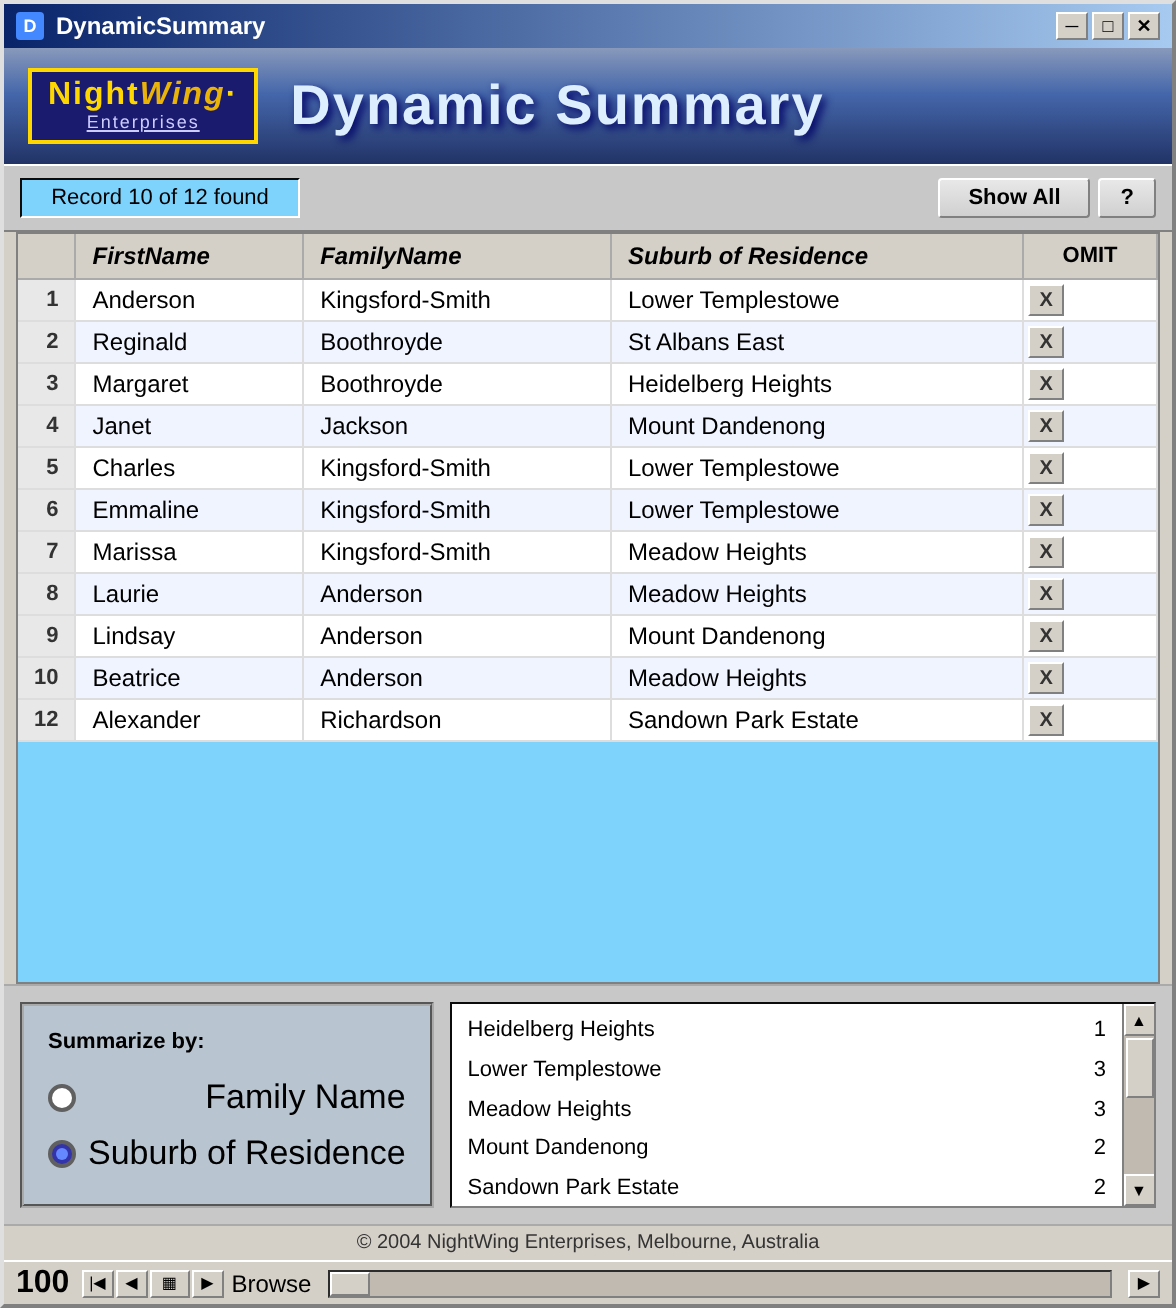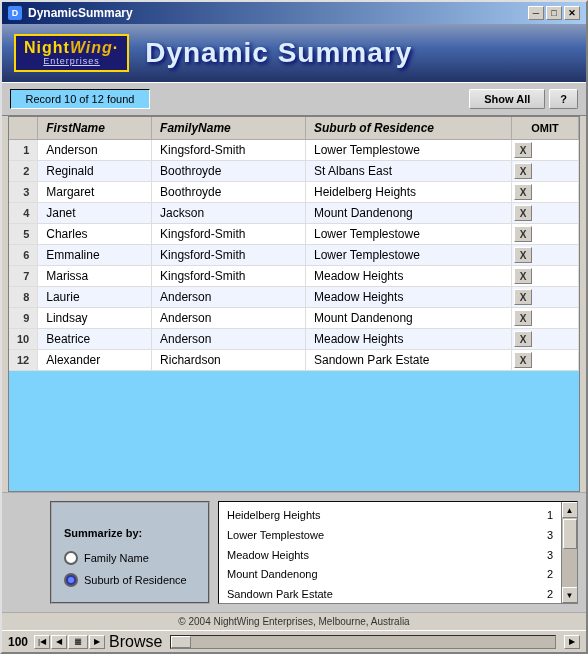--- a/index.html
+++ b/index.html
@@ -274,41 +274,41 @@
       display: flex;
       gap: 8px;
       align-items: stretch;
       flex-shrink: 0;
       height: 120px;
     }
 
     .summarize-box {
       background: #b8c4d0;
       border: 2px groove #aaaaaa;
-      padding: 24px 12px;
+      padding: 12px 12px;
       display: flex;
       flex-direction: column;
       gap: 8px;
       min-width: 160px;
-      margin-left: 40px;
     }
 
     .summarize-label {
       font-size: 11px;
       font-weight: bold;
       color: #000;
       margin-bottom: 4px;
     }
 
     .radio-row {
       display: flex;
       align-items: center;
       gap: 6px;
-      font-size: 11px;
-      cursor: pointer;
+      font-size: 17px;
+      cursor: pointer;
+      justify-content: space-between;
     }
 
     .radio-circle {
       width: 14px;
       height: 14px;
       border-radius: 50%;
       border: 2px solid #606060;
       background: white;
       display: flex;
       align-items: center;
@@ -410,21 +410,21 @@
       padding: 2px 6px;
       display: flex;
       align-items: center;
       gap: 4px;
       font-size: 11px;
       flex-shrink: 0;
       height: 22px;
     }
 
     .status-zoom {
-      font-size: 12px;
+      font-size: 16px;
       font-weight: bold;
       color: #000;
       margin-right: 2px;
       text-align: right;
     }
 
     .status-nav-btns {
       display: flex;
       gap: 1px;
       align-items: center;
@@ -438,21 +438,21 @@
       border-top-color: #ffffff;
       border-left-color: #ffffff;
       display: flex;
       align-items: center;
       justify-content: center;
       font-size: 8px;
       cursor: pointer;
     }
 
     .status-mode {
-      font-size: 16px;
+      font-size: 12px;
       color: #000;
     }
 
     .status-scrollbar {
       flex: 1;
       height: 14px;
       background: #c0bab0;
       border: 1px inset #808080;
       margin: 0 4px;
       position: relative;

